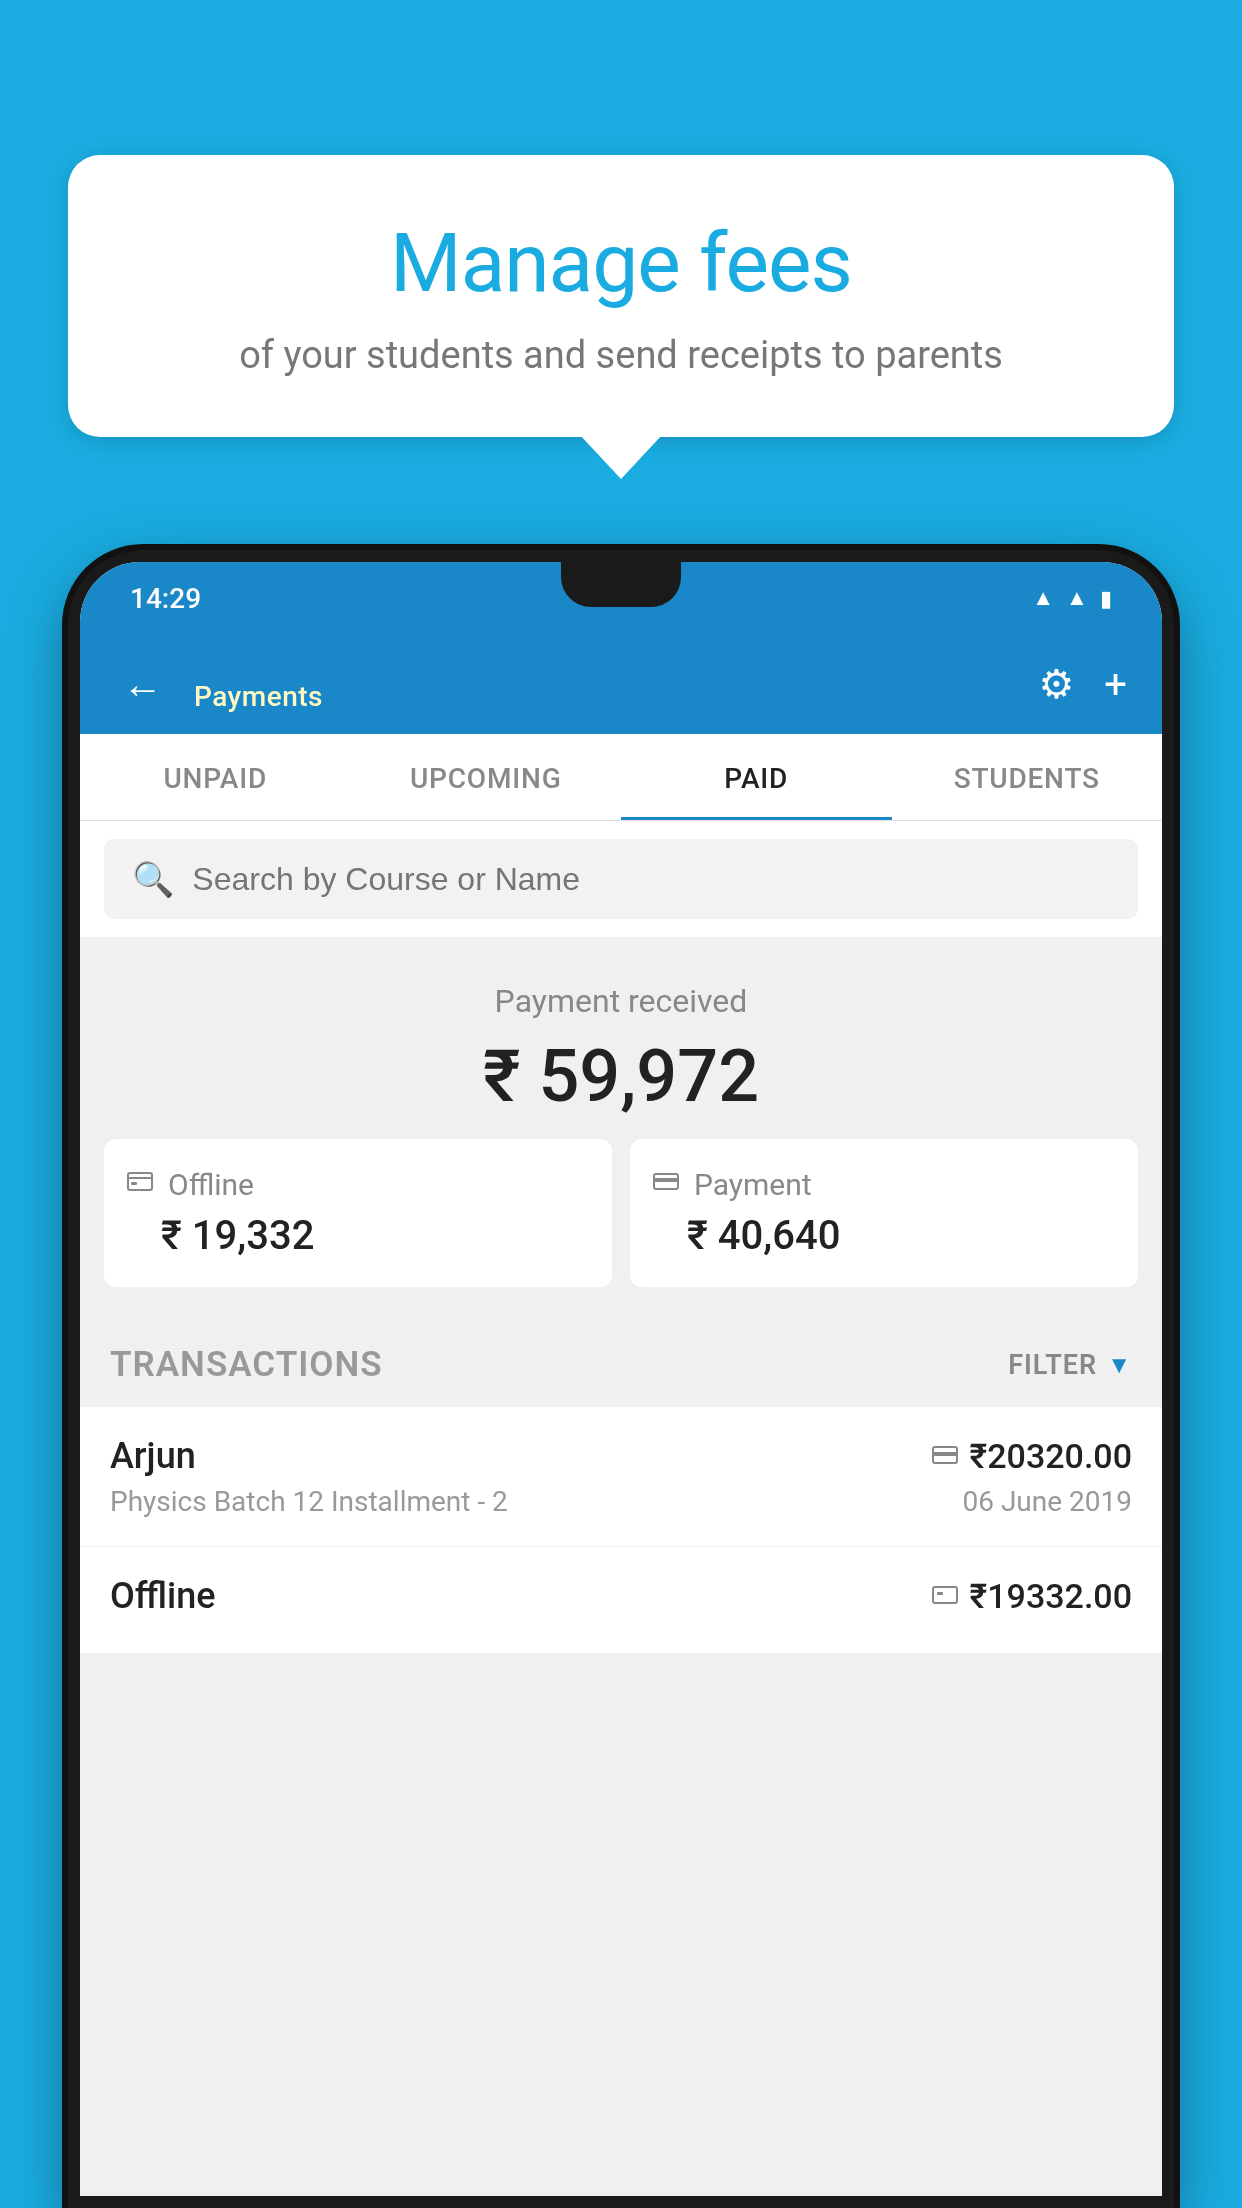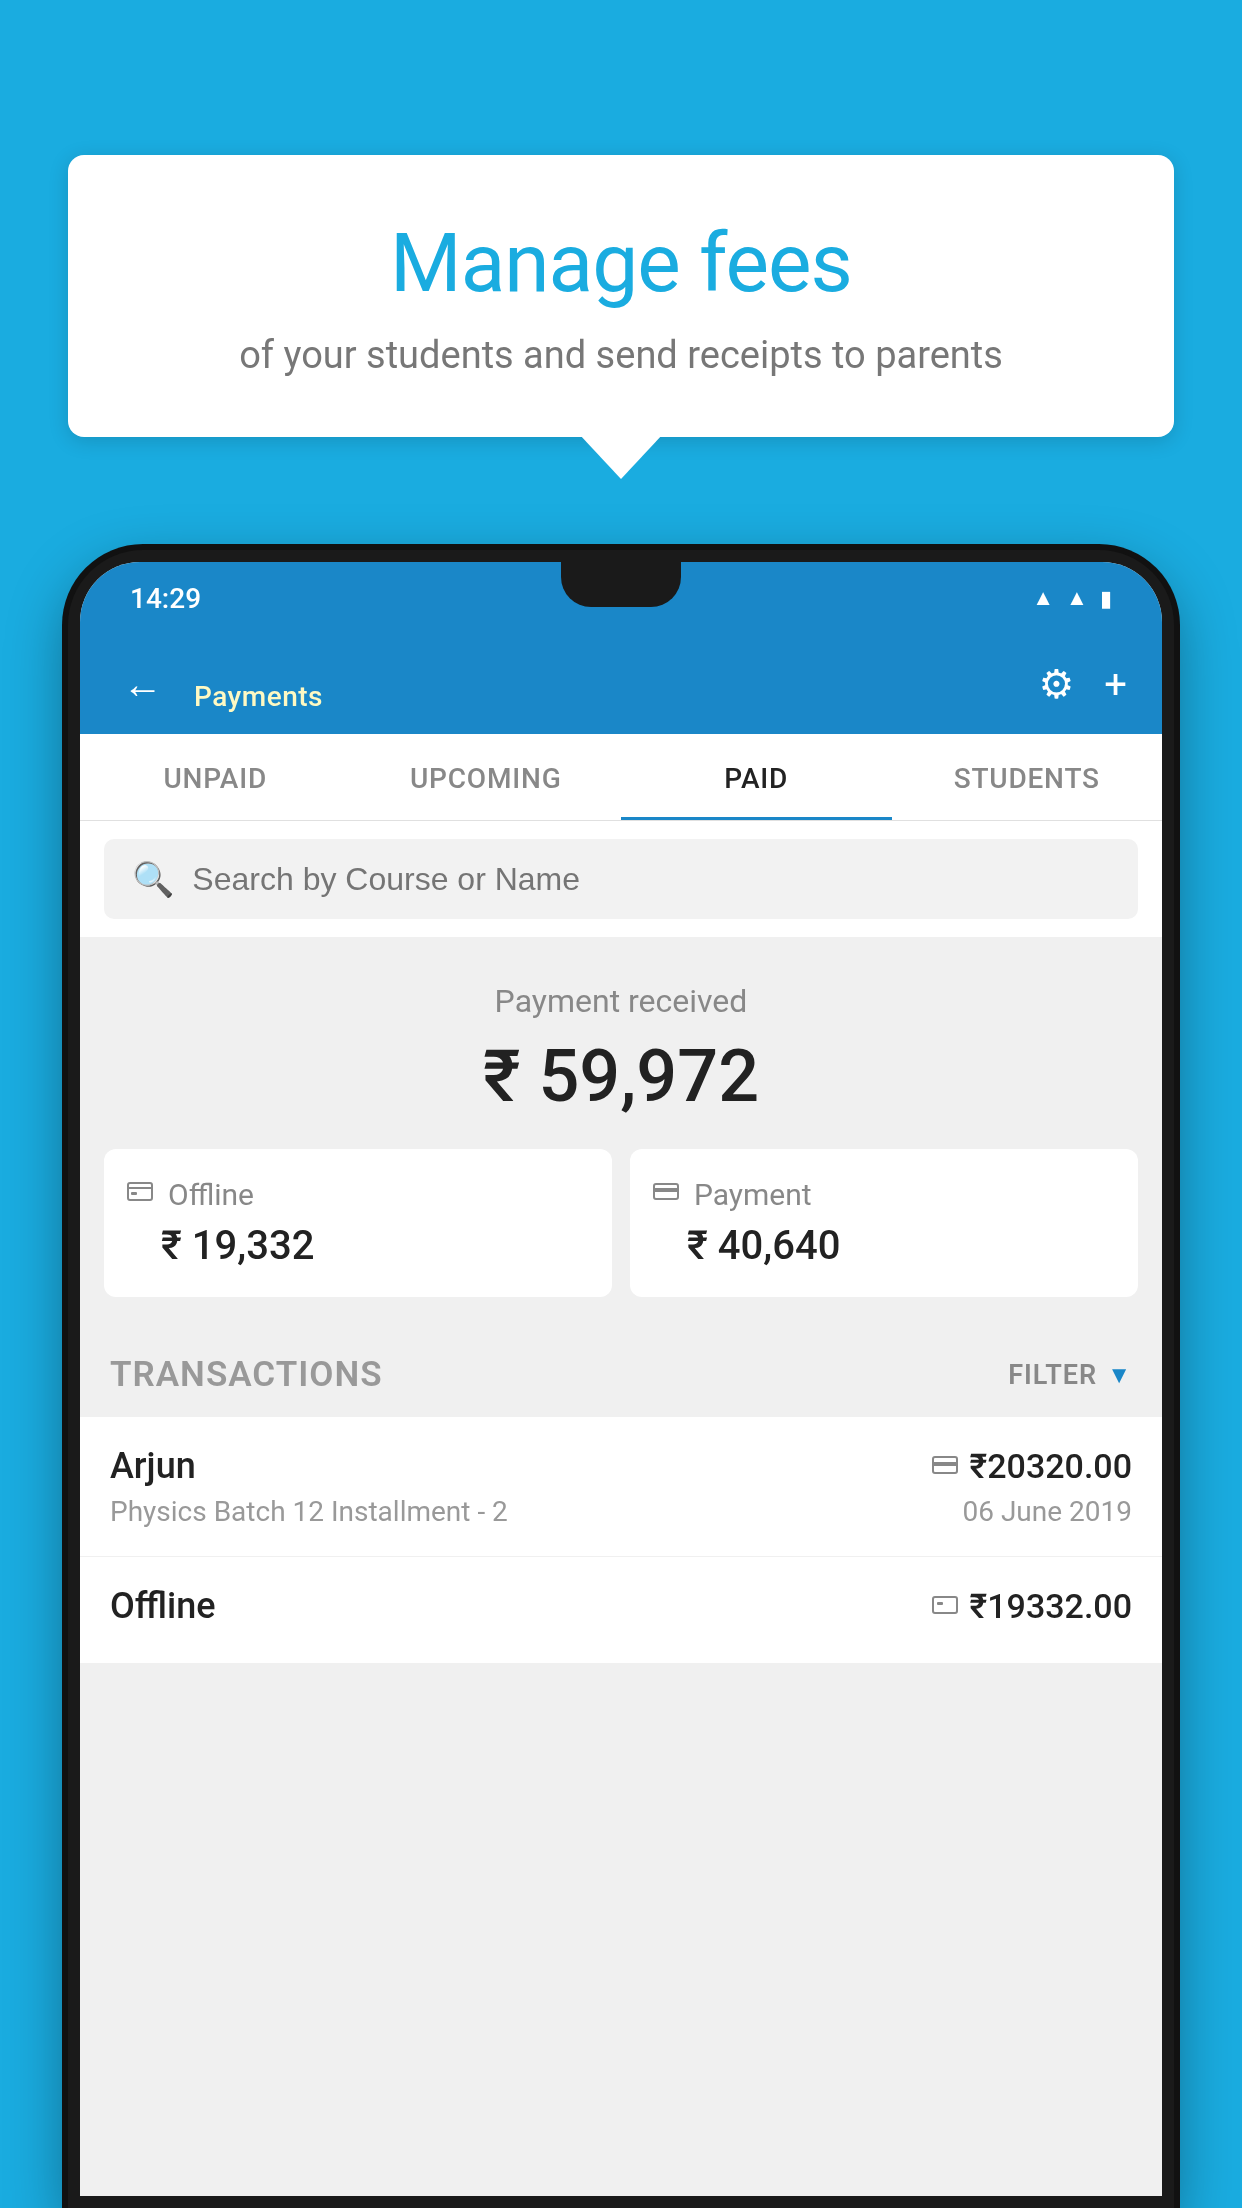--- a/index.html
+++ b/index.html
@@ -13,21 +13,21 @@
       position: relative;
     }
 
     
     .speech-bubble {
       position: absolute;
       top: 155px;
       left: 68px;
       right: 68px;
       background: white;
-      border-radius: 16px;
+      border-radius: 32px;
       padding: 60px 55px 55px;
       text-align: center;
       box-shadow: 0 4px 20px rgba(0,0,0,0.15);
     }
 
     .speech-bubble::after {
       content: '';
       position: absolute;
       bottom: -42px;
       left: 50%;
@@ -217,21 +217,21 @@
     .payment-label {
       font-size: 32px;
       color: #888;
       margin-bottom: 14px;
     }
 
     .payment-amount {
       font-size: 72px;
       font-weight: 500;
       color: #222;
-      margin-bottom: 30px;
+      margin-bottom: 20px;
     }
 
     .payment-cards {
       display: flex;
       gap: 18px;
     }
 
     .payment-card {
       flex: 1;
       background: white;

